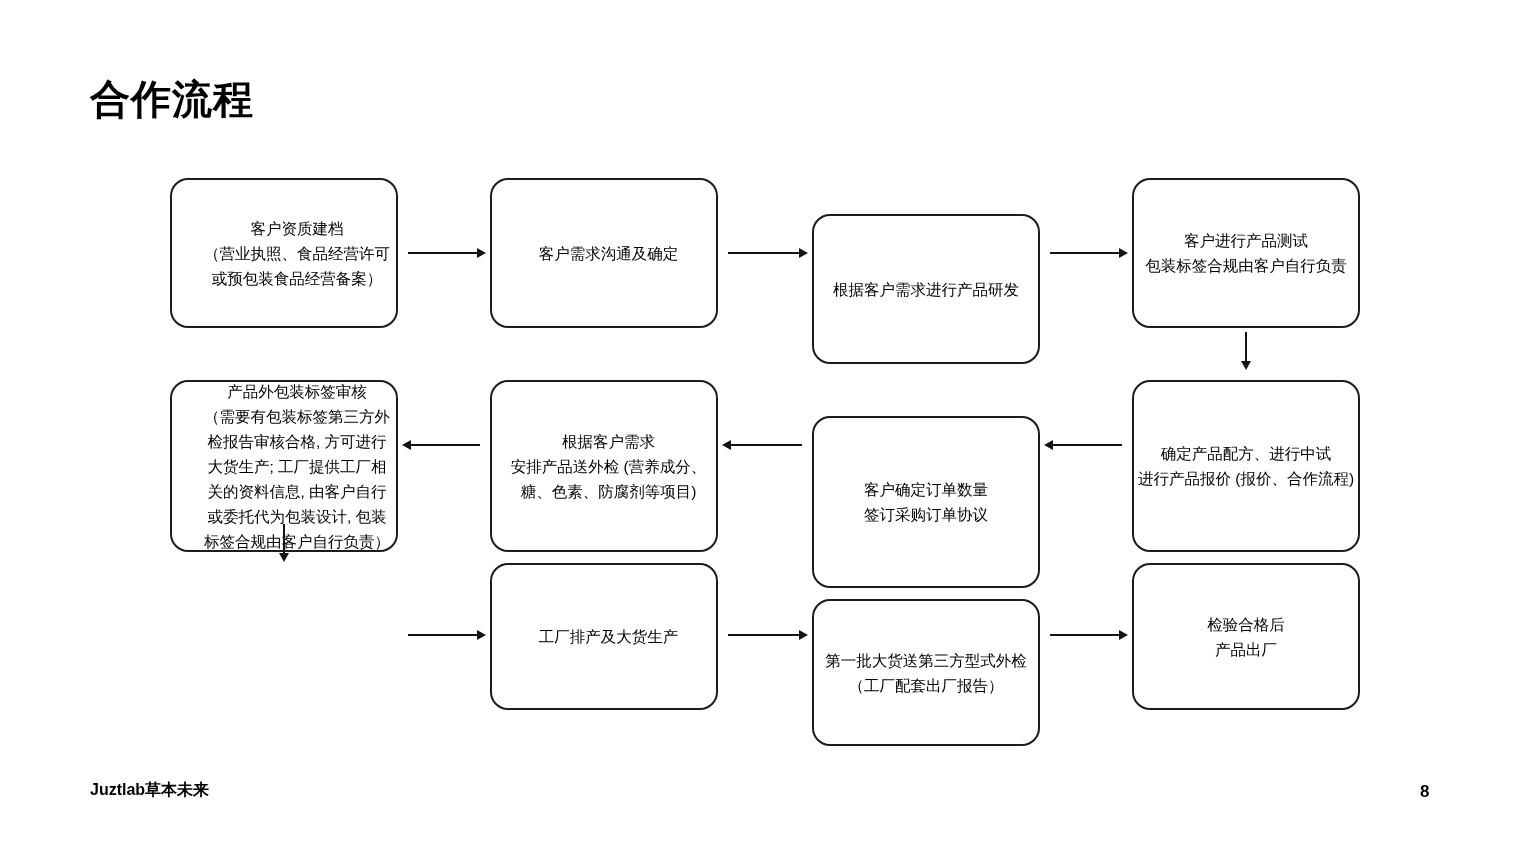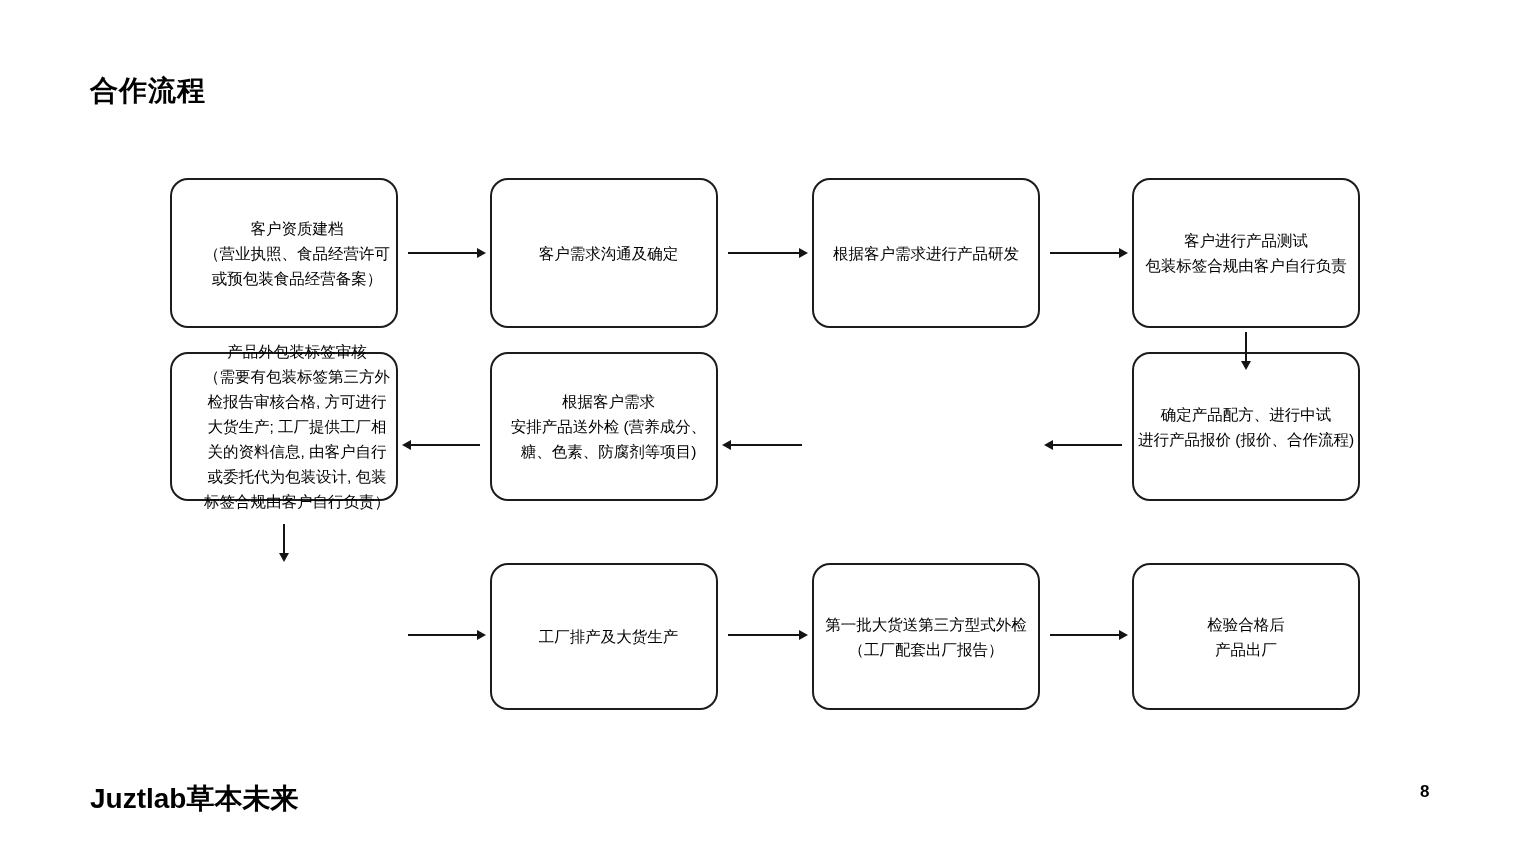--- a/index.html
+++ b/index.html
@@ -6,42 +6,42 @@
   html, body { margin: 0; padding: 0; background: #ffffff; }
   body {
     width: 1531px; height: 858px;
     font-family: "Liberation Sans", sans-serif;
     color: #000;
   }
   .canvas { position: relative; width: 1531px; height: 858px; background: #fff; overflow: hidden; }
 
   .slide-title {
     position: absolute; left: 90px; top: 72px;
-    font-size: 28px; font-weight: 800; letter-spacing: 1px; color: #000;
+    font-size: 40px; font-weight: 800; letter-spacing: 1px; color: #000;
   }
 
   .node {
     position: absolute;
     width: 228px;
     background: #fff;
     border: 2px solid #1c1c1c;
     border-radius: 18px;
     display: flex; align-items: center; justify-content: center;
     text-align: center;
     padding: 4px 3px;
     font-size: 15.5px; line-height: 25px;
     white-space: pre-line;
     color: #000;
   }
   .r1 { top: 178px; height: 150px; }
-  .r2 { top: 352px; height: 149px; }
+  .r2 { top: 380px; height: 172px; }
   .r3 { top: 563px; height: 147px; }
   .c1 { left: 170px; padding-left: 29px; }
   .c2 { left: 490px; padding-left: 12px; }
-  .c3 { left: 812px; }
+  .c3 { left: 812px; margin-top: 36px; }
   .c4 { left: 1132px; }
 
   .harrow {
     position: absolute; height: 2px; background: #141414;
   }
   .harrow.dir-right::after {
     content: ""; position: absolute; right: -8px; top: -4px;
     border-left: 9px solid #141414;
     border-top: 5px solid transparent; border-bottom: 5px solid transparent;
   }
@@ -54,21 +54,21 @@
     position: absolute; width: 2px; background: #141414;
   }
   .varrow.dir-down::after {
     content: ""; position: absolute; bottom: -8px; left: -4px;
     border-top: 9px solid #141414;
     border-left: 5px solid transparent; border-right: 5px solid transparent;
   }
 
   .footer-brand {
     position: absolute; left: 90px; top: 780px;
-    font-size: 28px; font-weight: 800; color: #000;
+    font-size: 16px; font-weight: 800; color: #000;
   }
   .footer-page {
     position: absolute; left: 1420px; top: 782px;
     font-size: 17px; font-weight: 700; color: #000;
   }
 </style>
 </head>
 <body>
 
 <div class="canvas">
@@ -77,20 +77,22 @@
 
   <div class="node r1 c1">客户资质建档
 （营业执照、食品经营许可或预包装食品经营备案）</div>
   <div class="node r1 c2">客户需求沟通及确定</div>
   <div class="node r1 c3">根据客户需求进行产品研发</div>
   <div class="node r1 c4">客户进行产品测试
 包装标签合规由客户自行负责</div>
 
   <div class="node r2 c4">确定产品配方、进行中试
 进行产品报价 (报价、合作流程)</div>
+  <div class="node r2 c3">客户确定订单数量
+签订采购订单协议</div>
   <div class="node r2 c2">根据客户需求
 安排产品送外检 (营养成分、糖、色素、防腐剂等项目)</div>
   <div class="node r2 c1">产品外包装标签审核
 （需要有包装标签第三方外检报告审核合格, 方可进行大货生产; 工厂提供工厂相关的资料信息, 由客户自行或委托代为包装设计, 包装标签合规由客户自行负责）</div>
 
   <div class="node r3 c2">工厂排产及大货生产</div>
   <div class="node r3 c3">第一批大货送第三方型式外检
 （工厂配套出厂报告）</div>
   <div class="node r3 c4">检验合格后
 产品出厂</div>

